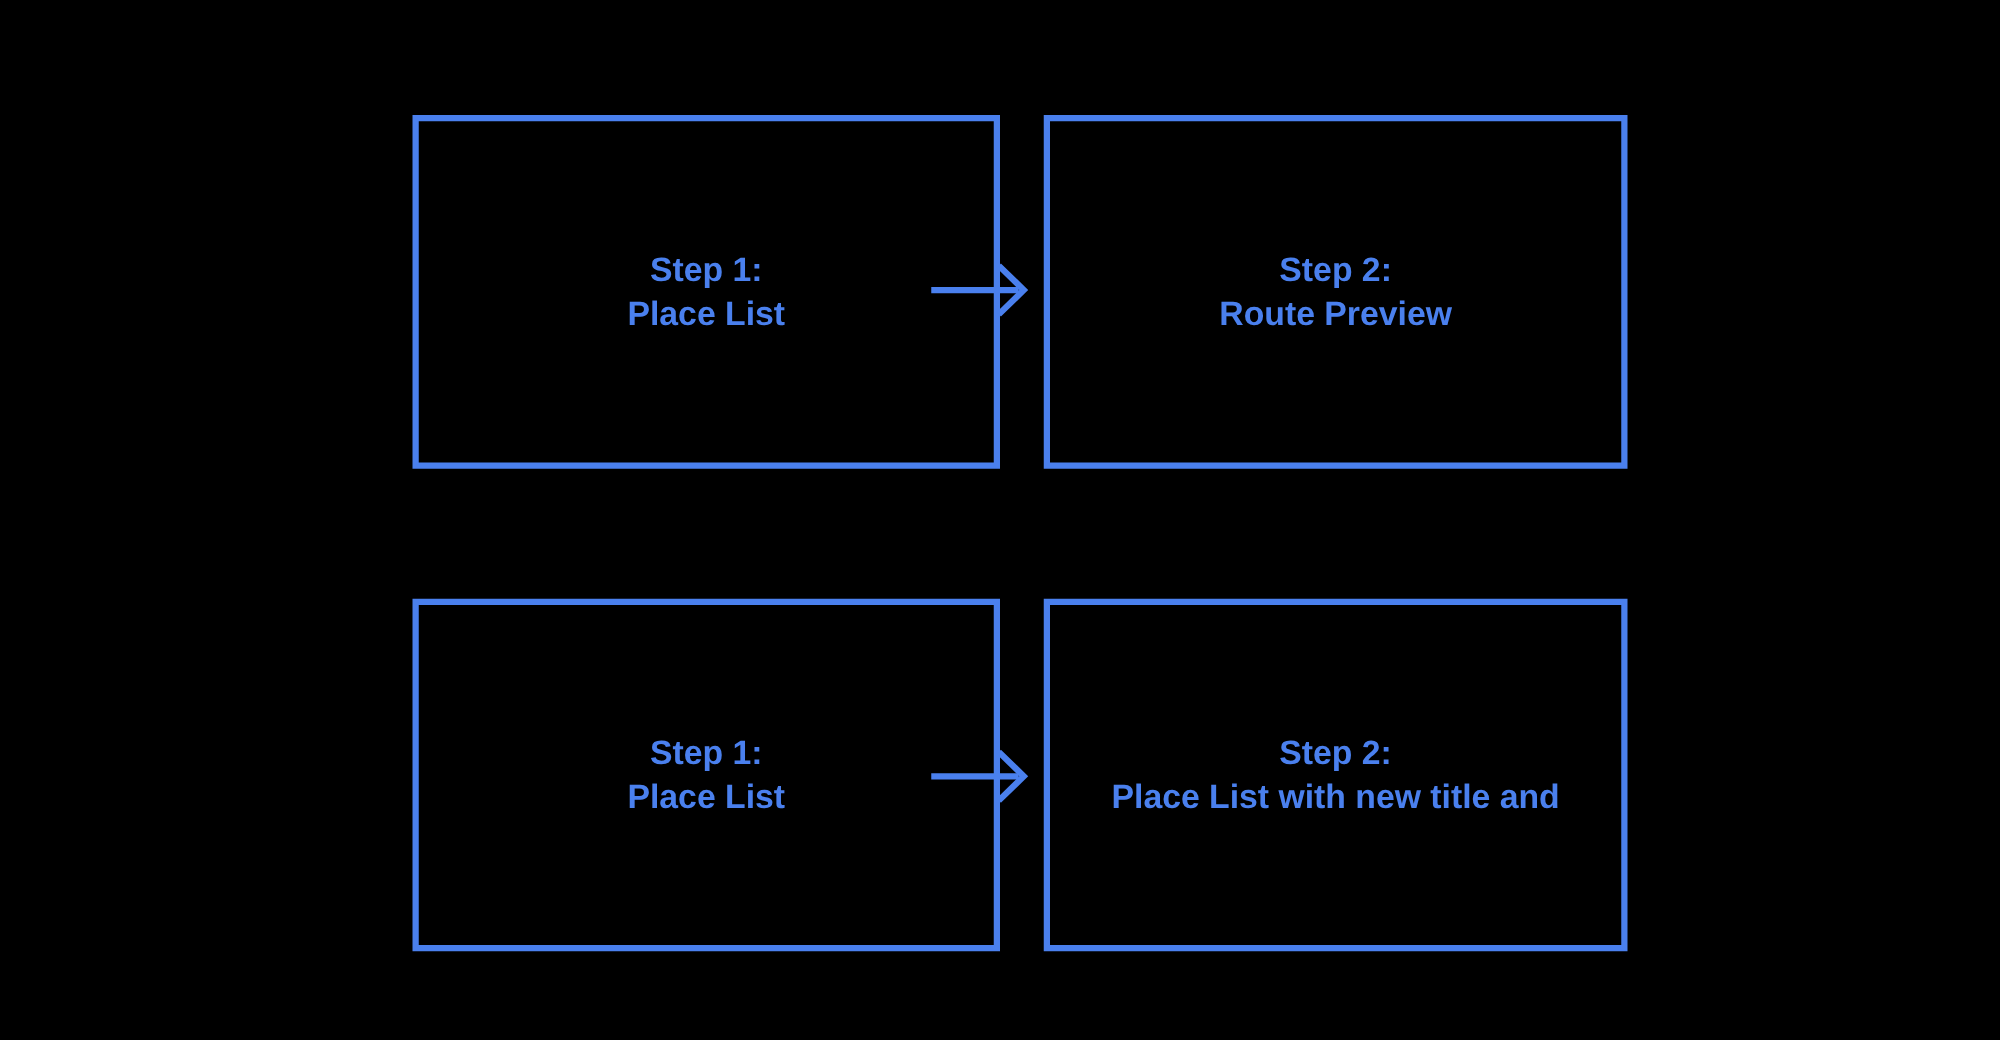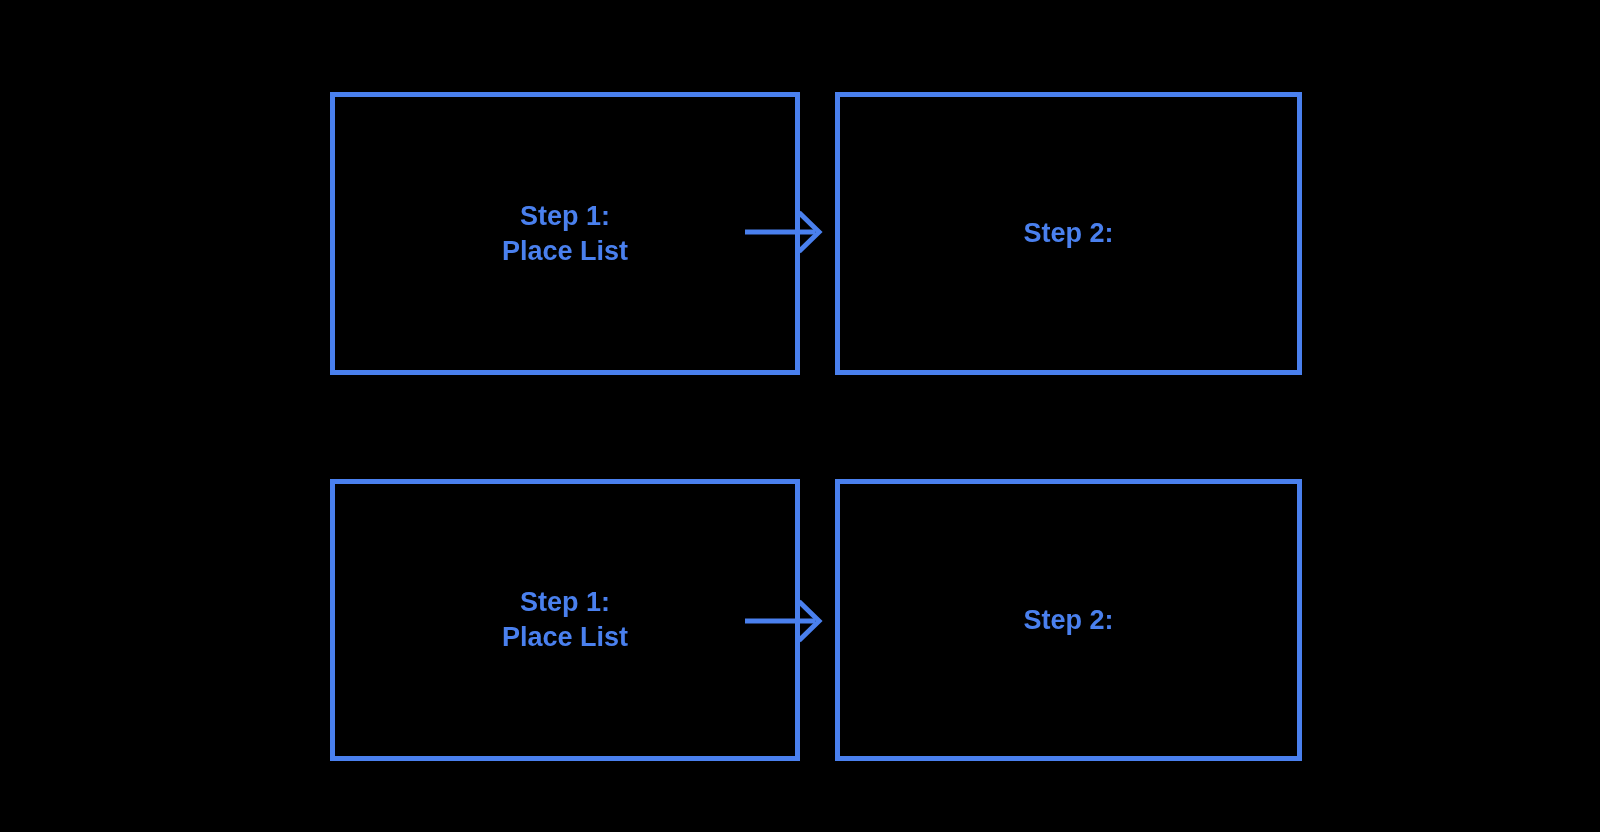--- a/index.html
+++ b/index.html
@@ -59,33 +59,35 @@
   <div class="flow-box" id="box-flow1-from">
     <div class="label">
       <span class="line">Step 1:</span>
       <span class="line">Place List</span>
     </div>
   </div>
 
   <div class="flow-box" id="box-flow1-to">
     <div class="label">
       <span class="line">Step 2:</span>
+      <span class="line">Route Preview</span>
     </div>
   </div>
 
   <div class="flow-box" id="box-flow2-from">
     <div class="label">
       <span class="line">Step 1:</span>
       <span class="line">Place List</span>
     </div>
   </div>
 
   <div class="flow-box" id="box-flow2-to">
     <div class="label">
       <span class="line">Step 2:</span>
+      <span class="line">Place List with new title and</span>
     </div>
   </div>
 
   <svg class="arrow-layer" width="1600" height="832" viewBox="0 0 1600 832">
     <g fill="none" stroke-width="5" stroke-linecap="butt" stroke-linejoin="miter" stroke="#4a80ee">
       <line x1="745" y1="232" x2="815" y2="232"></line>
       <polyline points="799,212.5 819,232 799,251.5"></polyline>
     </g>
     <g fill="none" stroke-width="5" stroke-linecap="butt" stroke-linejoin="miter" stroke="#4a80ee">
       <line x1="745" y1="621" x2="815" y2="621"></line>

